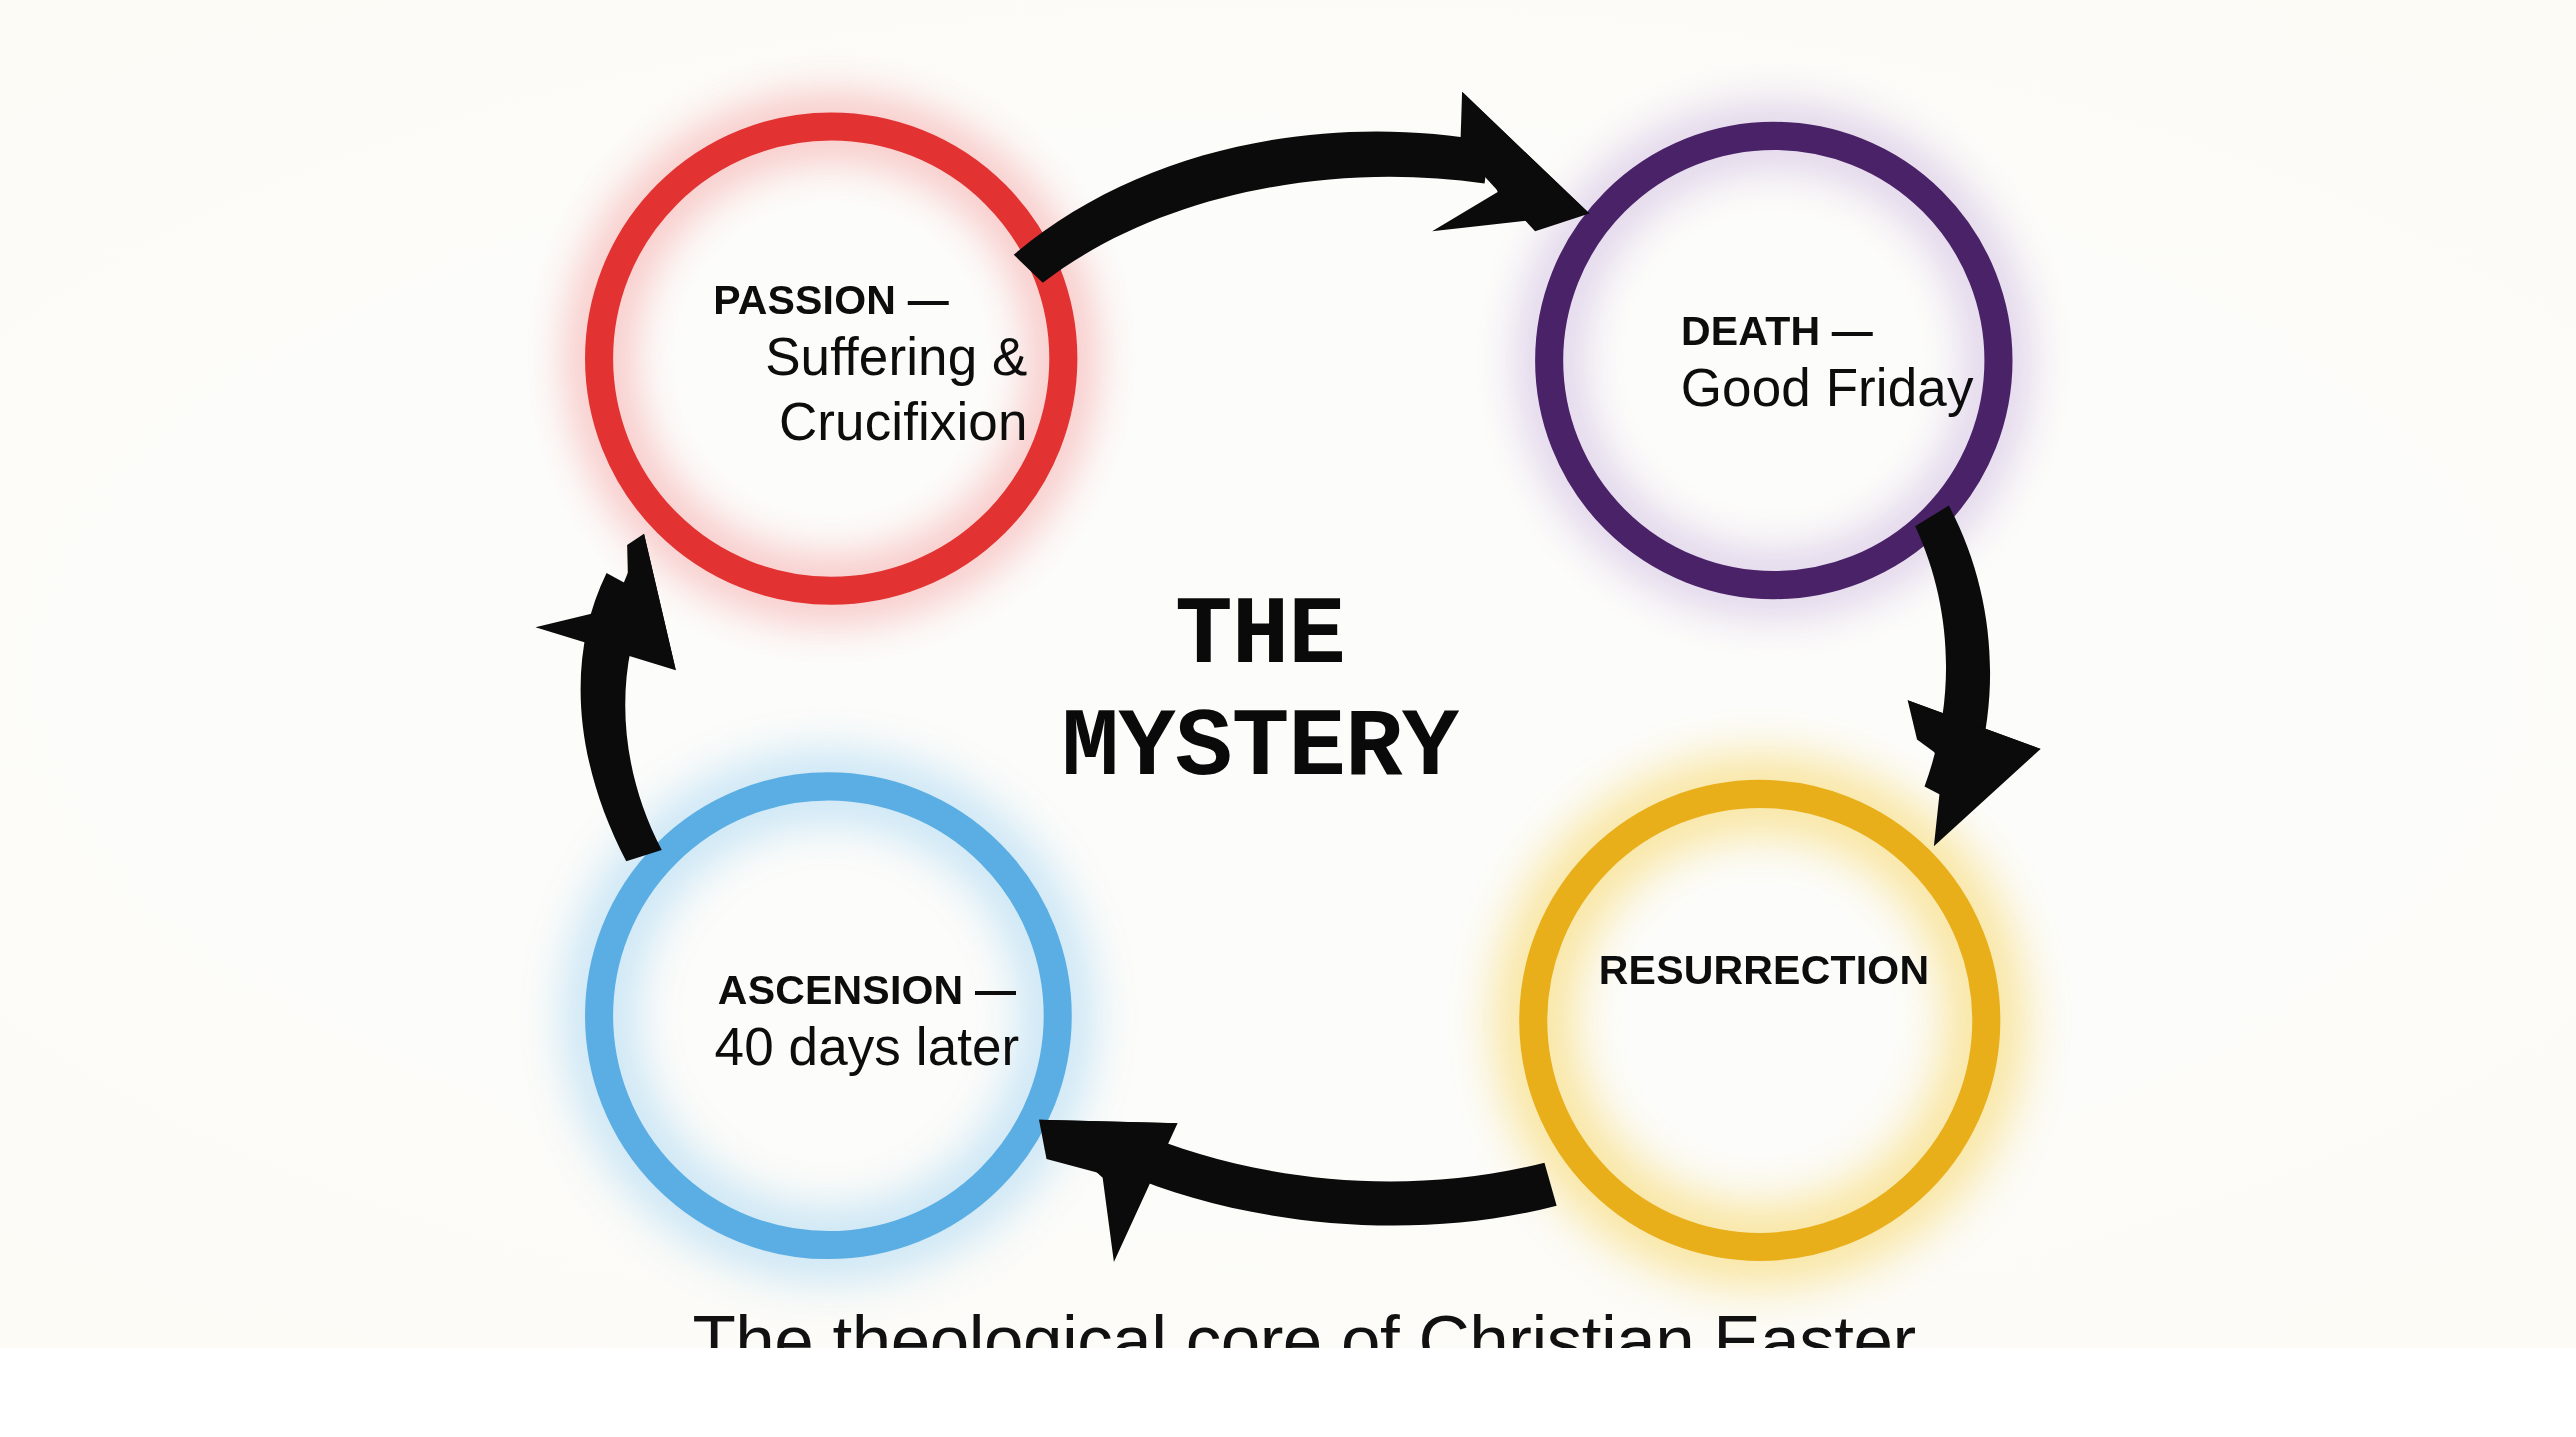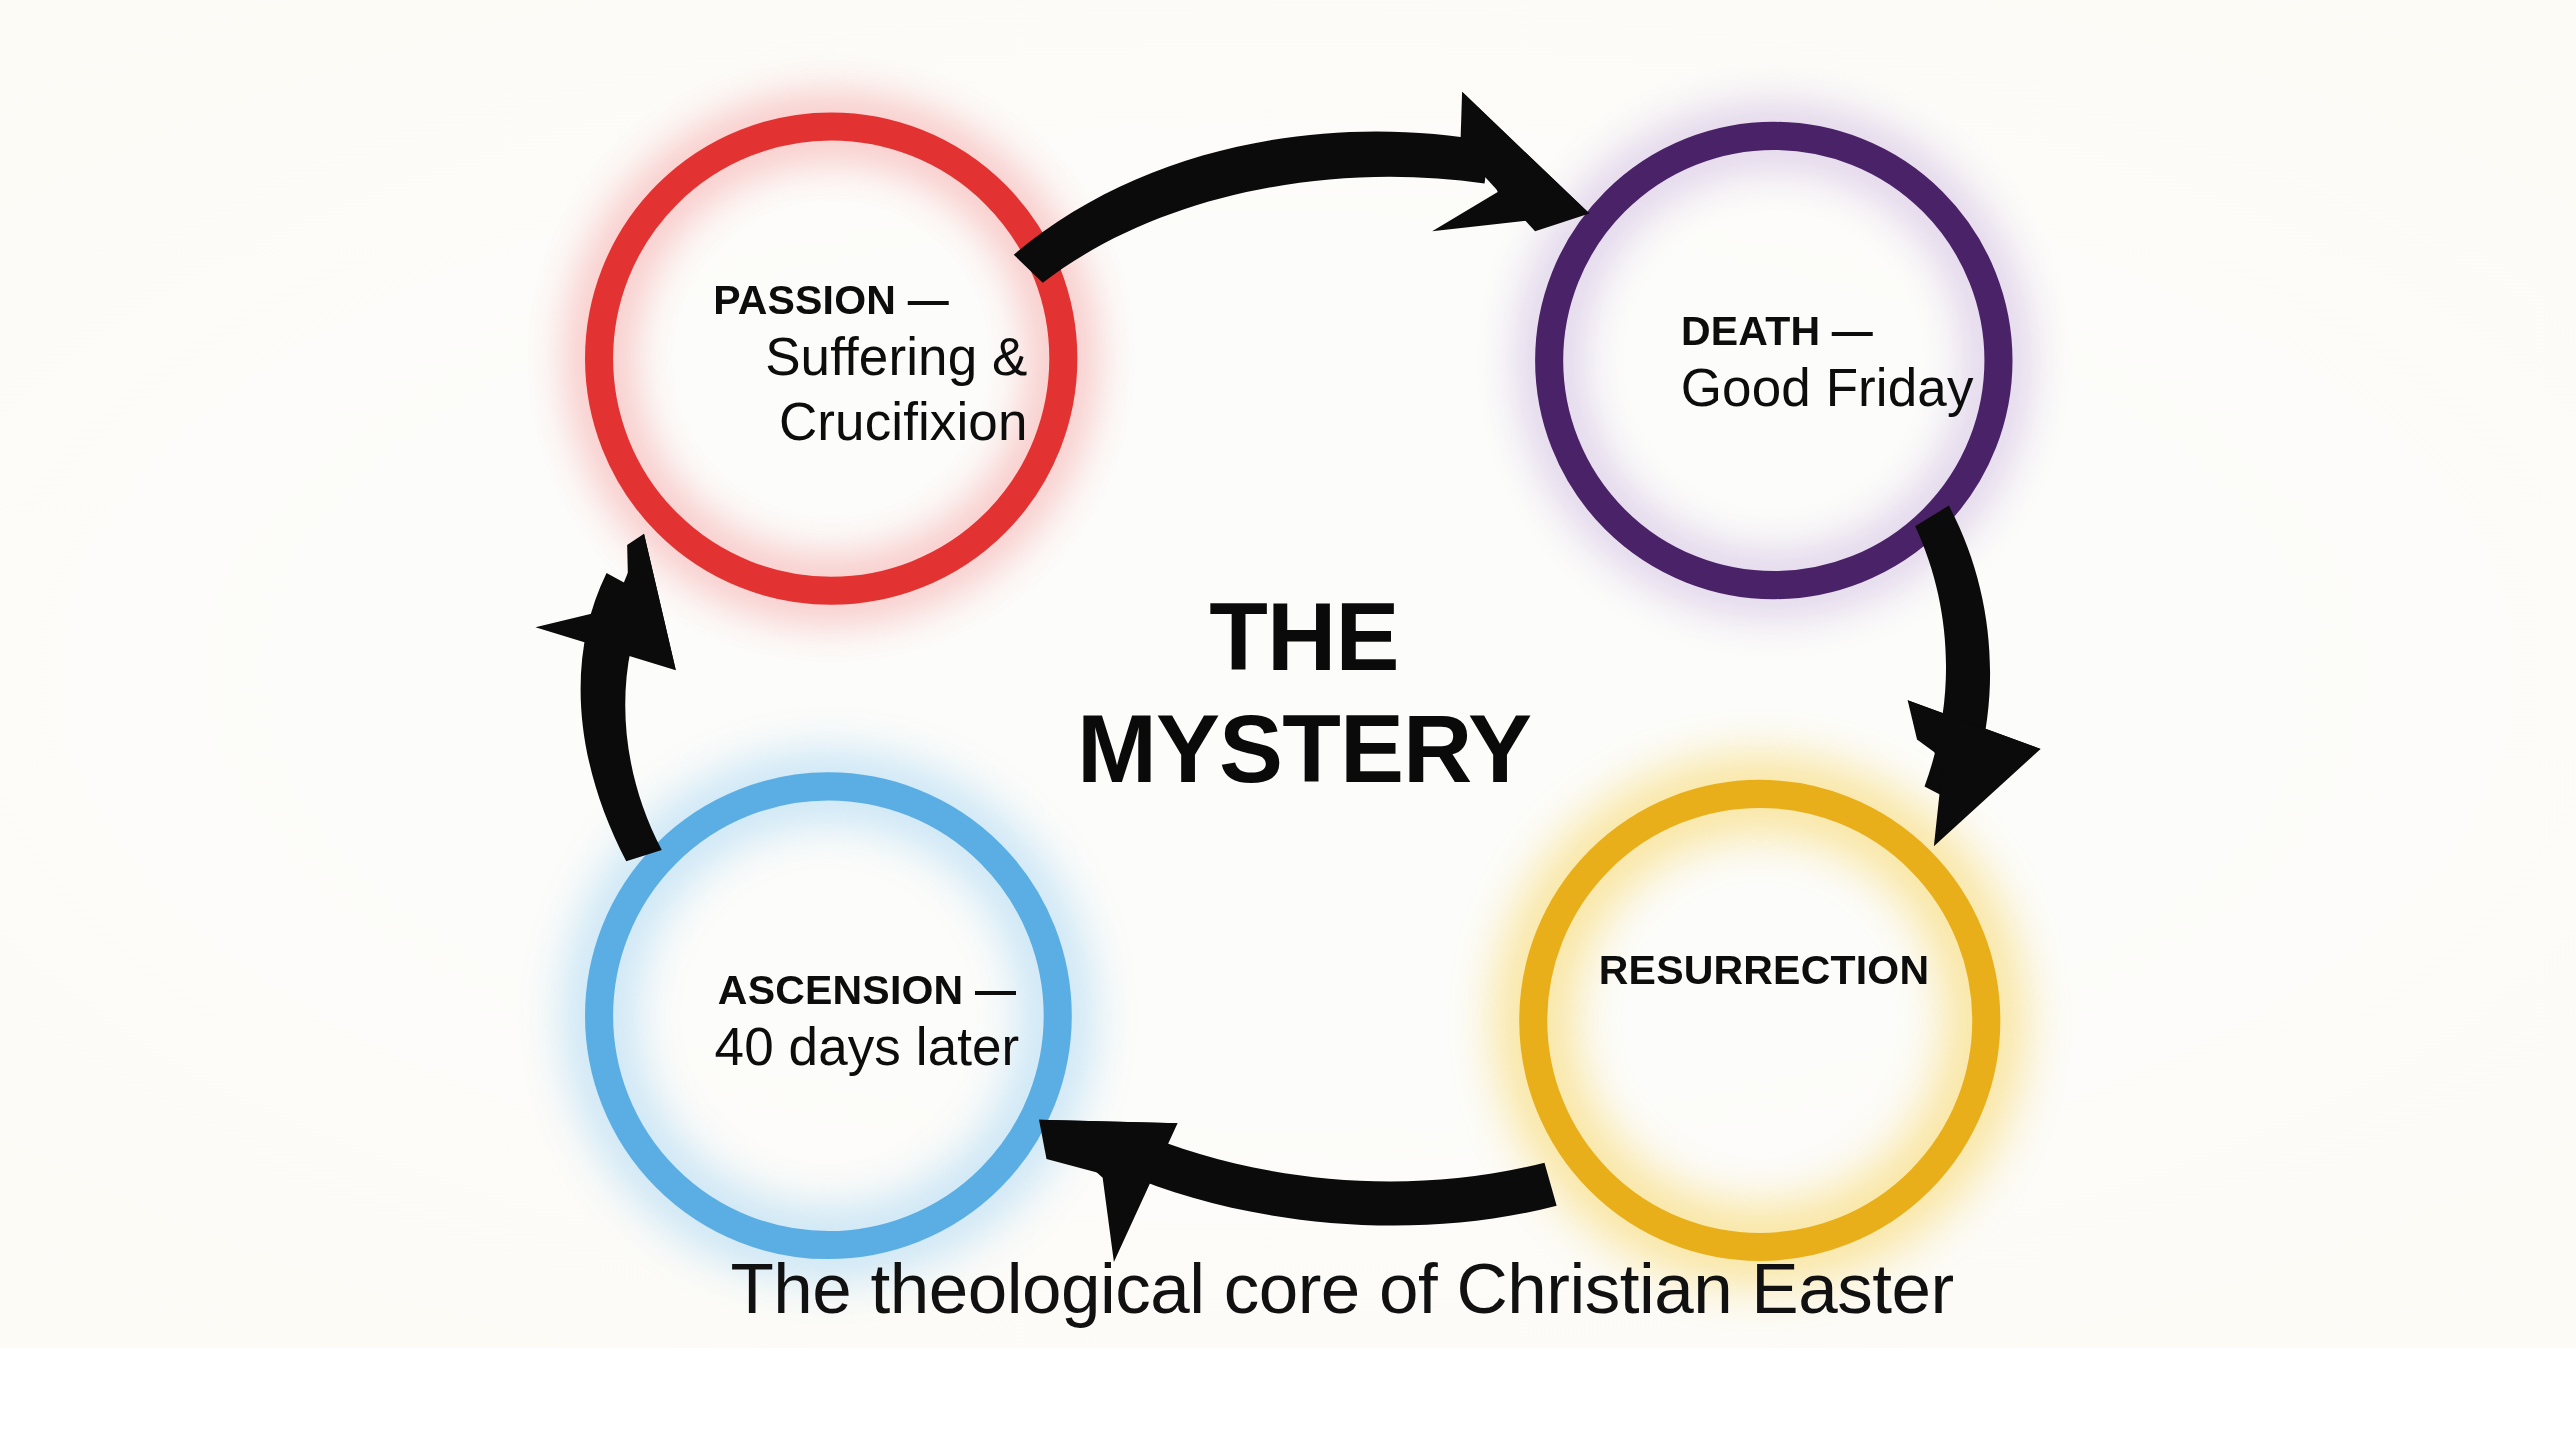--- a/index.html
+++ b/index.html
@@ -65,46 +65,46 @@
   #label-resurrection { left: 1764px; top: 970px; }
   #label-ascension    { left: 831px;  top: 1022px; margin-left: 36px; }
 
   
   #label-passion      { white-space: normal; width: 393px; }
   #label-death        { white-space: normal; width: 393px; }
 
   
   #center-title {
     position: absolute;
-    left: 1304px;
+    left: 1260px;
     top: 693px;
     transform: translate(-50%, -50%);
     text-align: center;
     color: #0a0a0a;
     font-weight: 700;
     font-size: 96px;
     line-height: 1.17;
     letter-spacing: -0.9px;
     width: 711px;
+    font-family: Liberation Mono, monospace;
   }
   #center-title .tl { display: block; }
 
   
   #caption {
     position: absolute;
     left: 1304px;
-    top: 1288px;
+    top: 1340px;
     transform: translate(-50%, -50%);
     text-align: center;
     color: #111111;
     font-weight: 400;
     font-size: 71px;
     letter-spacing: -0.5px;
     white-space: nowrap;
-    margin-left: 38px;
   }
 </style>
 </head>
 <body>
 
 <div id="canvas">
 
   <svg id="rings-layer" class="layer" viewBox="0 0 2752 1536">
     <defs>
       <filter id="glow-passion" x="-60%" y="-60%" width="220%" height="220%">

